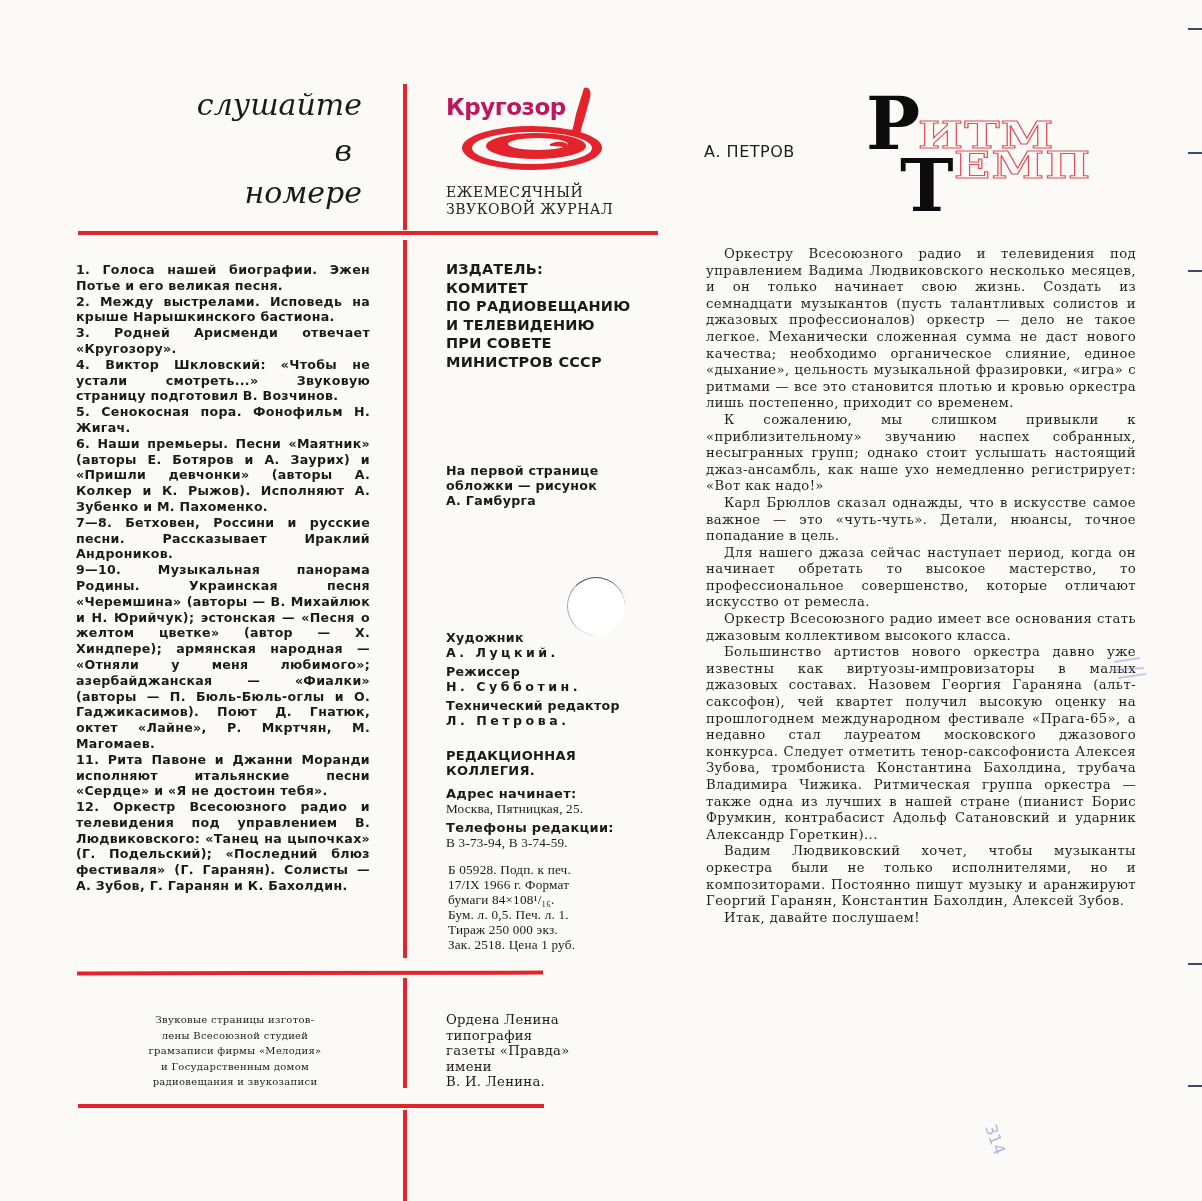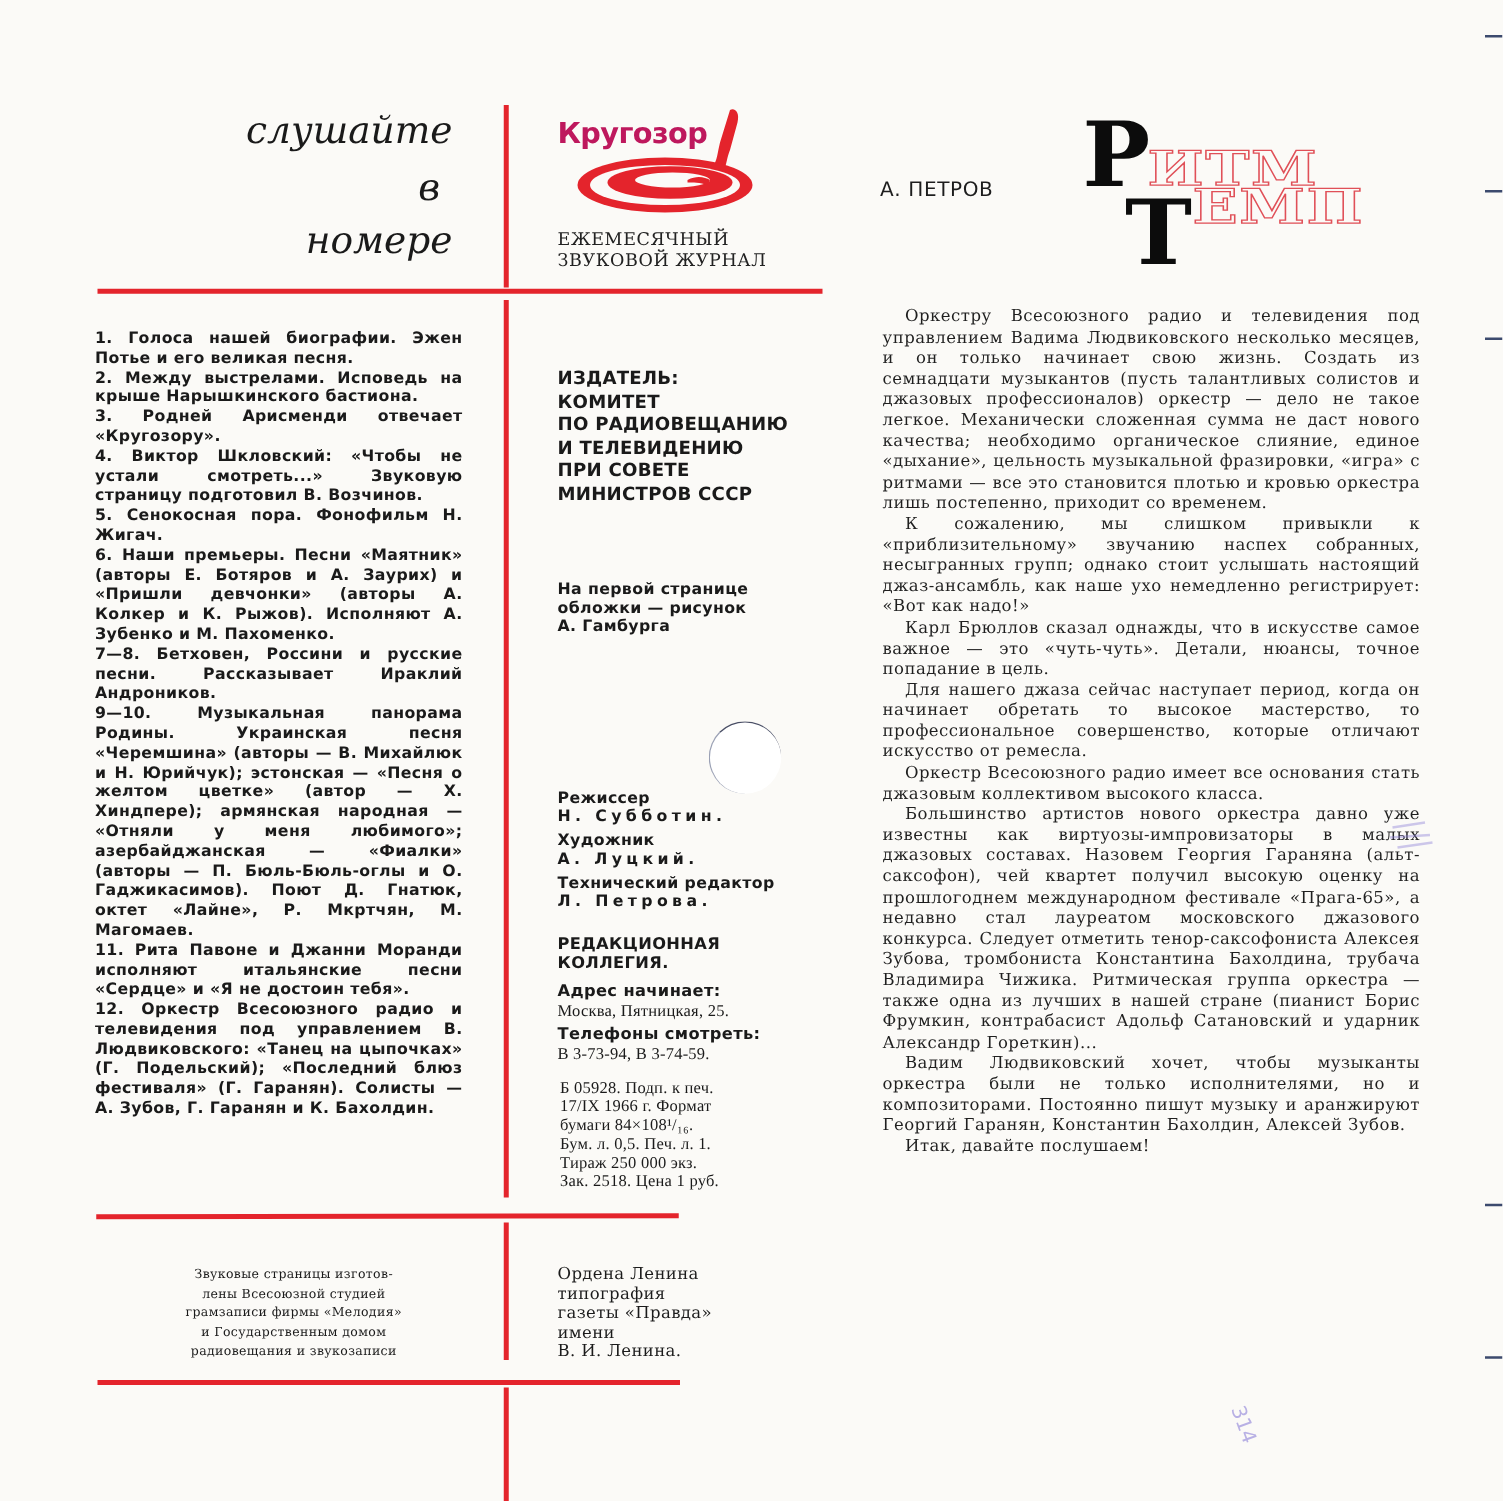--- a/index.html
+++ b/index.html
@@ -125,61 +125,61 @@
   <p>3. Родней Арисменди отвечает «Кругозору».</p>
   <p>4. Виктор Шкловский: «Чтобы не устали смотреть...» Звуковую страницу подготовил В. Возчинов.</p>
   <p>5. Сенокосная пора. Фонофильм Н. Жигач.</p>
   <p>6. Наши премьеры. Песни «Маятник» (авторы Е. Ботяров и А. Заурих) и «Пришли девчонки» (авторы А. Колкер и К. Рыжов). Исполняют А. Зубенко и М. Пахоменко.</p>
   <p>7—8. Бетховен, Россини и русские песни. Рассказывает Ираклий Андроников.</p>
   <p>9—10. Музыкальная панорама Родины. Украинская песня «Черемшина» (авторы — В. Михайлюк и Н. Юрийчук); эстонская — «Песня о желтом цветке» (автор — Х. Хиндпере); армянская народная — «Отняли у меня любимого»; азербайджанская — «Фиалки» (авторы — П. Бюль-Бюль-оглы и О. Гаджикасимов). Поют Д. Гнатюк, октет «Лайне», Р. Мкртчян, М. Магомаев.</p>
   <p>11. Рита Павоне и Джанни Моранди исполняют итальянские песни «Сердце» и «Я не достоин тебя».</p>
   <p>12. Оркестр Всесоюзного радио и телевидения под управлением В. Людвиковского: «Танец на цыпочках» (Г. Подельский); «Последний блюз фестиваля» (Г. Гаранян). Солисты — А. Зубов, Г. Гаранян и К. Бахолдин.</p>
 </div>
 
-<div class="mid publisher" style="top:260px;margin-top:34px;">
+<div class="mid publisher" style="top:260px;">
   <div>ИЗДАТЕЛЬ:</div>
   <div>КОМИТЕТ</div>
   <div>ПО РАДИОВЕЩАНИЮ</div>
   <div>И ТЕЛЕВИДЕНИЮ</div>
   <div>ПРИ СОВЕТЕ</div>
   <div>МИНИСТРОВ СССР</div>
 </div>
 
 <div class="mid sans-small" style="top:463px; font-weight:600;">
   <div>На первой странице</div>
   <div>обложки — рисунок</div>
   <div>А. Гамбурга</div>
 </div>
 
 <div class="hole"></div>
 
 <div class="mid" style="top:630px;">
   <div style="margin-bottom:4px;">
+    <div class="credit-role" style="font-weight:600;">Художник</div>
+    <div class="credit-name">А. Луцкий.</div>
+  </div>
+  <div style="margin-bottom:4px;">
     <div class="credit-role" style="font-weight:600;">Режиссер</div>
     <div class="credit-name">Н. Субботин.</div>
-  </div>
-  <div style="margin-bottom:4px;">
-    <div class="credit-role" style="font-weight:600;">Художник</div>
-    <div class="credit-name">А. Луцкий.</div>
   </div>
   <div>
     <div class="credit-role" style="font-weight:600;">Технический редактор</div>
     <div class="credit-name">Л. Петрова.</div>
   </div>
 </div>
 
 <div class="mid bold-label" style="top:748px;">
   <div>РЕДАКЦИОННАЯ</div>
   <div>КОЛЛЕГИЯ.</div>
 </div>
 
 <div class="mid" style="top:786px;">
   <div class="bold-label">Адрес начинает:</div>
   <div class="serif-small">Москва, Пятницкая, 25.</div>
-  <div class="bold-label" style="margin-top:4px;">Телефоны смотреть:</div>
+  <div class="bold-label" style="margin-top:4px;">Телефоны редакции:</div>
   <div class="serif-small">В 3-73-94, В 3-74-59.</div>
 </div>
 
 <div class="mid serif-small" style="top:862px; left:448px;">
   <div>Б 05928. Подп. к печ.</div>
   <div>17/IX 1966 г. Формат</div>
   <div>бумаги 84×108¹/₁₆.</div>
   <div>Бум. л. 0,5. Печ. л. 1.</div>
   <div>Тираж 250 000 экз.</div>
   <div>Зак. 2518. Цена 1 руб.</div>

